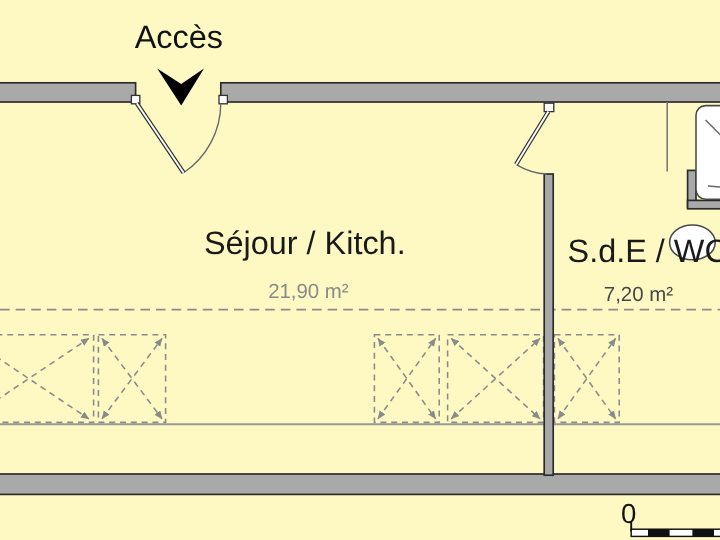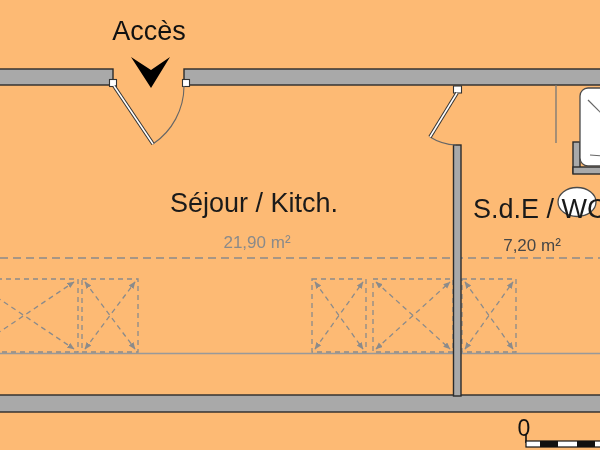--- a/index.html
+++ b/index.html
@@ -1,16 +1,16 @@
 <!DOCTYPE html>
 <html><head>
 <meta charset="utf-8">
 <style>
   html,body{margin:0;padding:0;background:#fff;}
-  .canvas{position:relative;width:600px;height:450px;background:#fdba74;overflow:hidden;
+  .canvas{position:relative;width:600px;height:450px;background:#fef9c3;overflow:hidden;
           font-family:"Liberation Sans", sans-serif;}
   svg{position:absolute;left:0;top:0;}
   text{font-family:"Liberation Sans", sans-serif;}
   .room-name{font-size:27px;fill:#1a1a1a;}
   .area-sejour{font-size:17px;fill:#8a8a8a;}
   .area-sde{font-size:17px;fill:#474747;}
   .acces-label{font-size:27px;fill:#111111;}
   .zero-label{font-size:23px;fill:#111111;}
   .wall{fill:#a9a9a9;stroke:#2b2b2b;stroke-width:1.4;}
   .dashline{stroke:#8b8b8b;stroke-width:1.6;stroke-dasharray:8 5;fill:none;}

